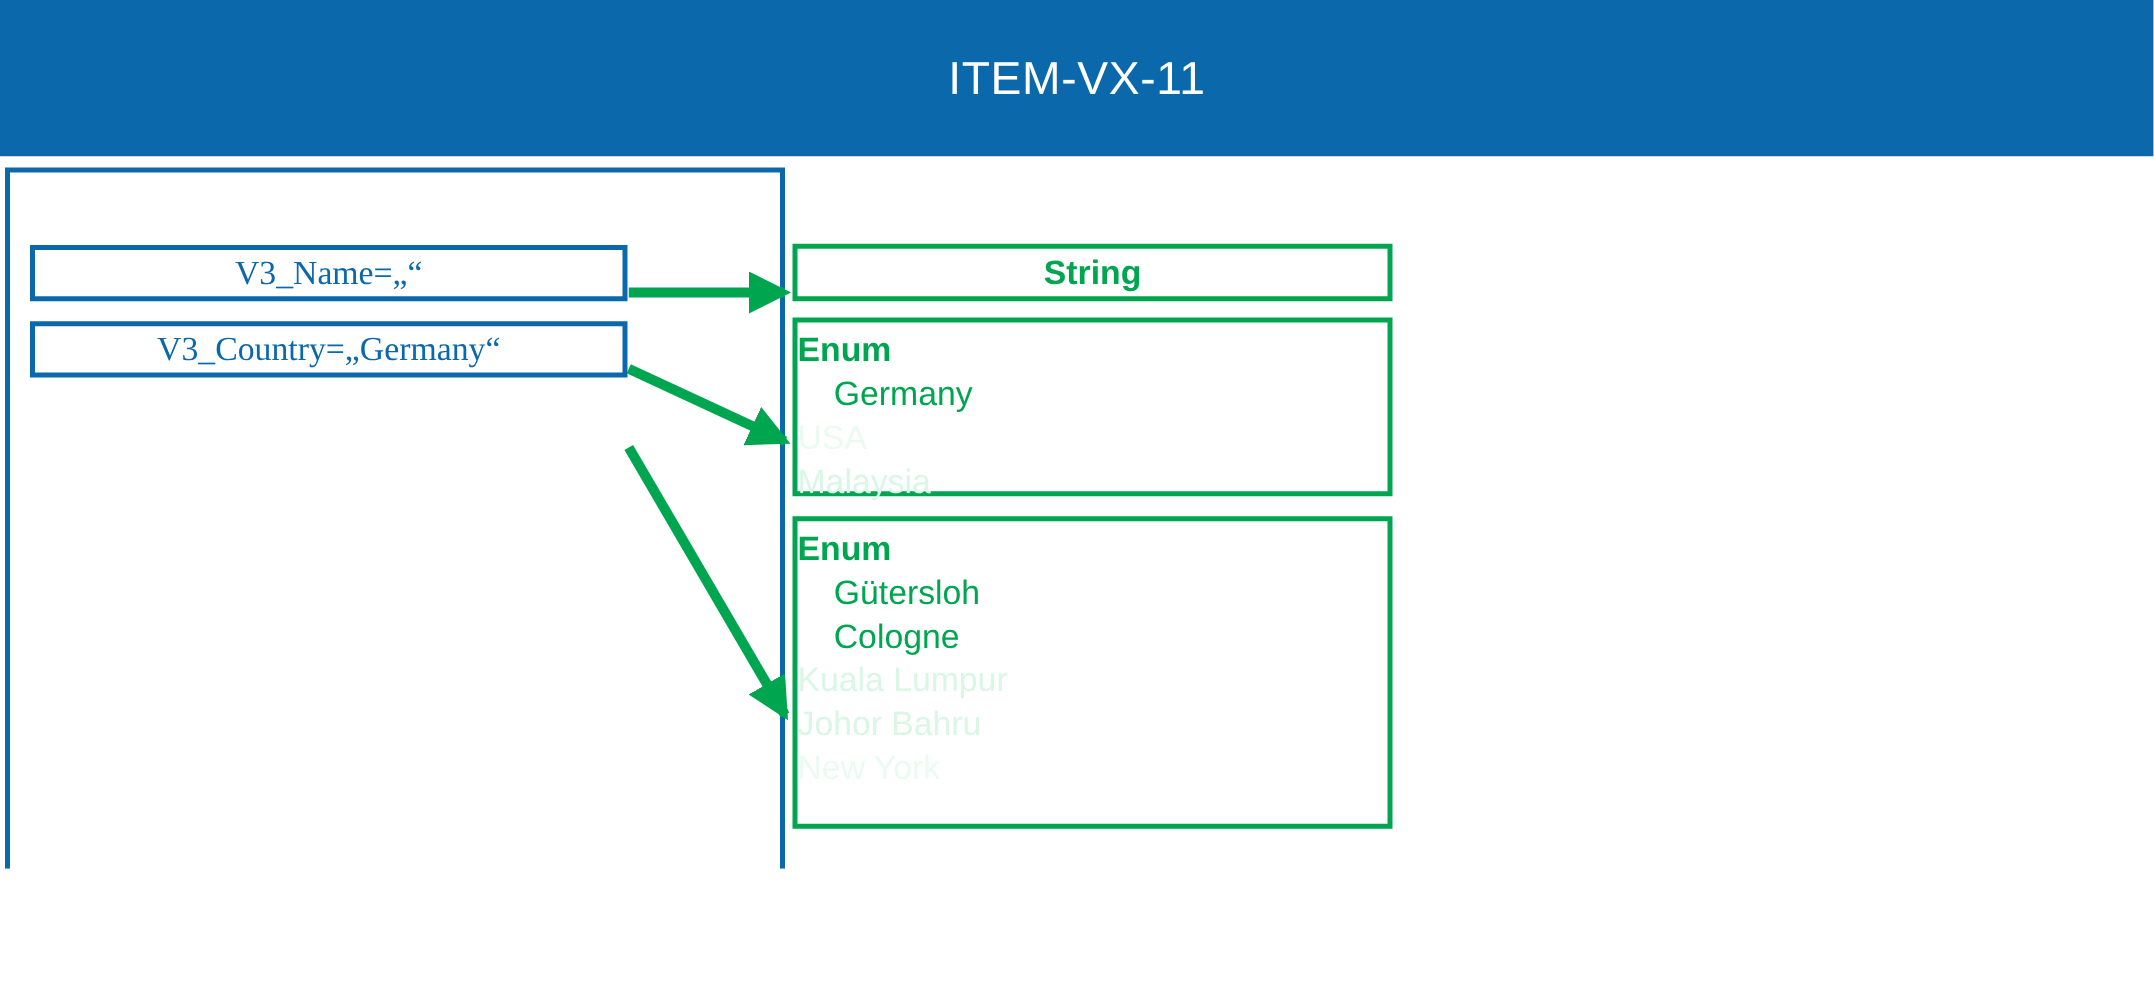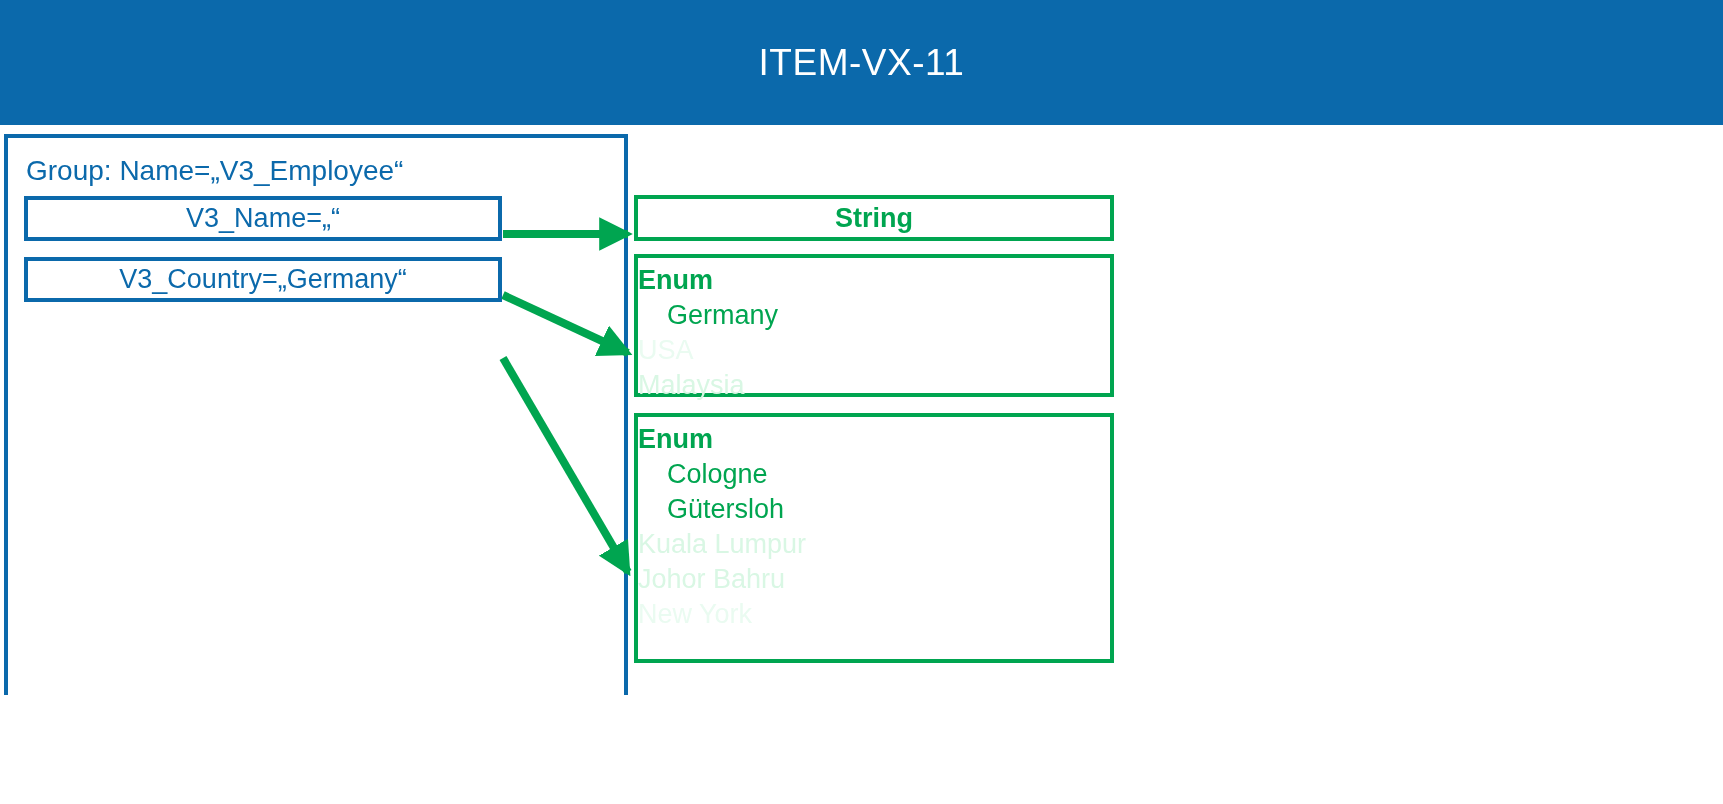--- a/index.html
+++ b/index.html
@@ -72,20 +72,21 @@
     height: 45px;
     border: 4px solid #0b69ab;
     box-sizing: border-box;
     background: #ffffff;
     display: flex;
     align-items: center;
     justify-content: center;
     color: #0b69ab;
     font-size: 27px;
     white-space: nowrap;
+    font-family: Liberation Serif, serif;
   }
   #field-name    { top: 196px; }
   #field-country { top: 257px; }
   #field-city    { top: 319px; }
 
   
   .type-box {
     position: absolute;
     left: 634px;
     width: 480px;
@@ -139,40 +140,39 @@
 </style>
 </head>
 <body>
 
 <div id="canvas">
 
   <div id="header-bar"></div>
   <div id="header-title">ITEM-VX-11</div>
 
   <div id="group-panel"></div>
-  <div id="group-label">Group: Name=„V3_Employee“</div>
 
   <div class="field-box" id="field-name">V3_Name=„“</div>
   <div class="field-box" id="field-country">V3_Country=„Germany“</div>
 
   <div class="type-box" id="type-string">
     <div class="type-title">String</div>
   </div>
 
   <div class="type-box" id="type-enum-country">
     <div class="type-title">Enum</div>
     <div class="enum-value active">Germany</div>
     <div class="enum-value faded2">USA</div>
     <div class="enum-value faded">Malaysia</div>
   </div>
 
   <div class="type-box" id="type-enum-city">
     <div class="type-title">Enum</div>
+    <div class="enum-value active">Gütersloh</div>
     <div class="enum-value active">Cologne</div>
-    <div class="enum-value active">Gütersloh</div>
     <div class="enum-value faded">Kuala Lumpur</div>
     <div class="enum-value faded">Johor Bahru</div>
     <div class="enum-value faded2">New York</div>
   </div>
 
   <svg id="arrow-layer" viewBox="0 0 1723 804">
     <defs>
       <marker id="arrowhead" markerWidth="4.2" markerHeight="4.2" refX="3.6" refY="2.1" orient="auto" markerUnits="strokeWidth">
         <path d="M0,0 L4.2,2.1 L0,4.2 z" fill="#00a550"></path>
       </marker>

